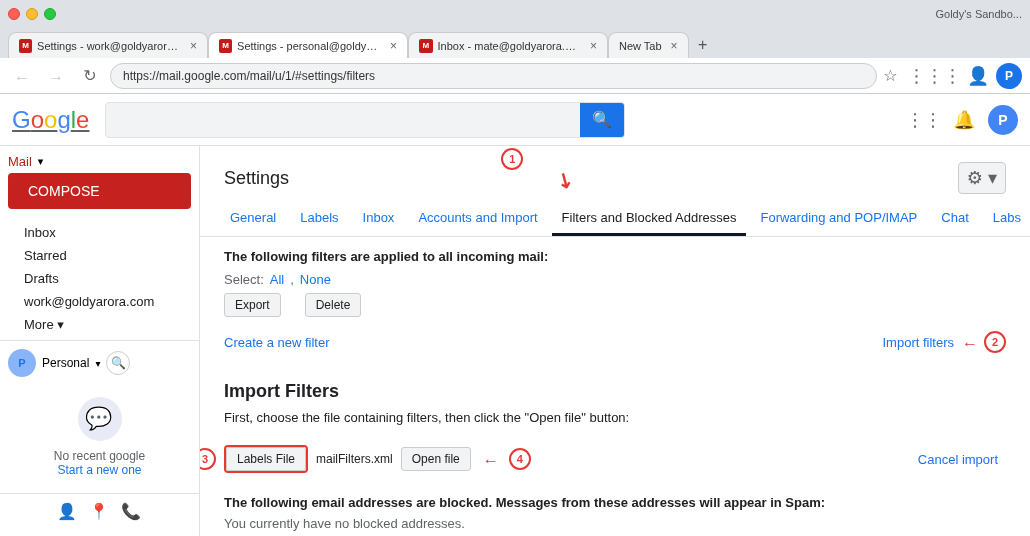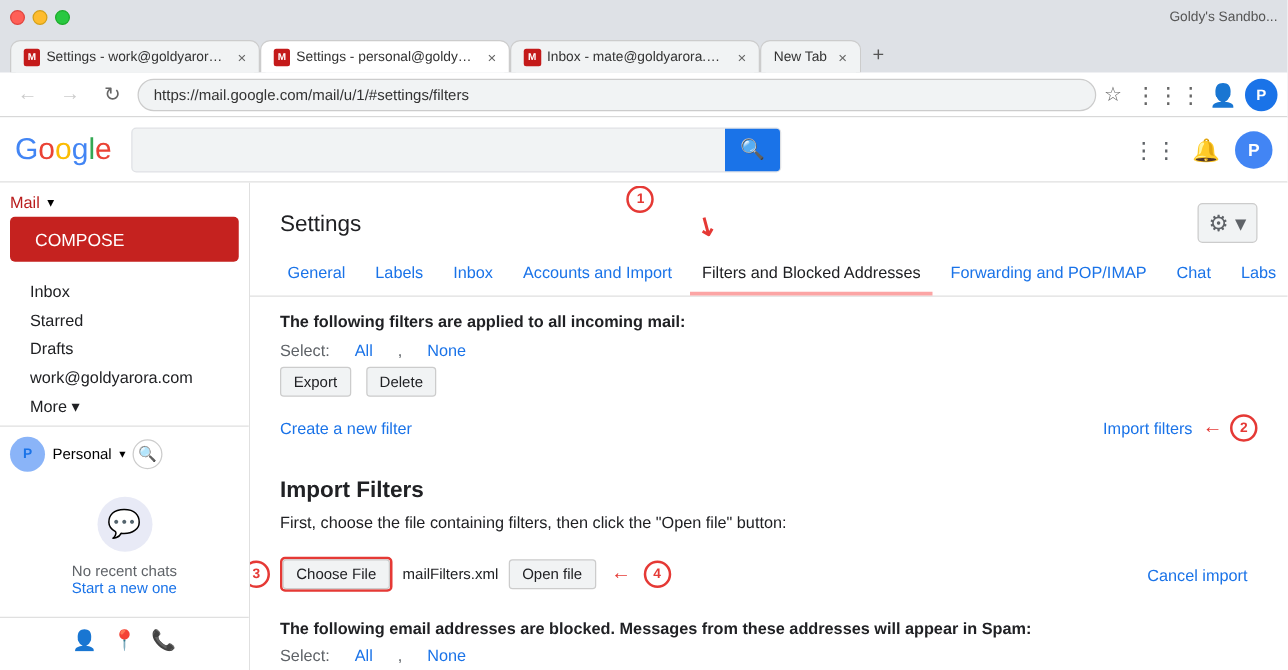--- a/index.html
+++ b/index.html
@@ -24,21 +24,21 @@
     .nav-btn { background: none; border: none; cursor: pointer; color: #666; font-size: 16px; width: 28px; height: 28px; display: flex; align-items: center; justify-content: center; border-radius: 50%; }
     .nav-btn.disabled { color: #ccc; cursor: default; }
     .address-input { flex: 1; height: 26px; border: 1px solid #ccc; border-radius: 13px; padding: 0 12px; font-size: 12px; color: #333; background: #f1f3f4; }
     .bookmark-star { color: #666; font-size: 16px; }
     .profile-icon { width: 26px; height: 26px; border-radius: 50%; background: #1a73e8; color: white; display: flex; align-items: center; justify-content: center; font-size: 12px; font-weight: bold; }
     .toolbar-right { display: flex; align-items: center; gap: 6px; margin-left: 4px; }
 
     
     .gmail-wrapper { display: flex; flex-direction: column; height: calc(536px - 94px); background: #fff; }
     .gmail-header { display: flex; align-items: center; background: #fff; padding: 6px 12px; height: 52px; border-bottom: 1px solid #e0e0e0; }
-    .gmail-logo { font-family: 'Product Sans', Arial, sans-serif; font-size: 24px; font-weight: 300; color: #5f6368; margin-right: 16px; }
+    .gmail-logo { font-family: 'Product Sans', Arial, sans-serif; font-size: 24px; font-weight: 300; color: #5f6368; margin-right: 16px; text-decoration: underline; }
     .gmail-logo span.g { color: #4285f4; }
     .gmail-logo span.o1 { color: #ea4335; }
     .gmail-logo span.o2 { color: #fbbc04; }
     .gmail-logo span.g2 { color: #4285f4; }
     .gmail-logo span.l { color: #34a853; }
     .gmail-logo span.e { color: #ea4335; }
     .search-box { flex: 1; max-width: 520px; display: flex; align-items: center; border: 1px solid #dfe1e5; border-radius: 4px; background: #f1f3f4; overflow: hidden; height: 36px; }
     .search-input { flex: 1; border: none; background: transparent; padding: 0 12px; font-size: 14px; outline: none; }
     .search-btn { background: #1a73e8; border: none; width: 44px; height: 36px; cursor: pointer; display: flex; align-items: center; justify-content: center; color: white; font-size: 16px; }
     .header-right { margin-left: auto; display: flex; align-items: center; gap: 8px; }
@@ -60,26 +60,26 @@
     .start-chat { font-size: 12px; color: #1a73e8; text-align: center; cursor: pointer; }
     .sidebar-bottom { padding: 8px; display: flex; gap: 12px; justify-content: center; border-top: 1px solid #e0e0e0; margin-top: 8px; }
 
     
     .content-area { flex: 1; padding: 0; overflow-y: auto; background: #fff; }
     .settings-header { padding: 16px 24px 8px; display: flex; align-items: center; justify-content: space-between; }
     .settings-title { font-size: 18px; color: #202124; font-weight: normal; }
     .settings-gear { color: #5f6368; font-size: 18px; cursor: pointer; background: #f1f3f4; border: 1px solid #ccc; border-radius: 4px; padding: 4px 8px; }
     .settings-tabs { display: flex; gap: 4px; padding: 0 20px; border-bottom: 1px solid #e0e0e0; flex-wrap: nowrap; overflow-x: auto; }
     .settings-tab { padding: 8px 10px; font-size: 13px; color: #1a73e8; cursor: pointer; white-space: nowrap; text-decoration: none; }
-    .settings-tab.active { color: #202124; border-bottom: 3px solid #fca5a5; font-weight: 500; }
+    .settings-tab.active { color: #202124; border-bottom: 3px solid #0f172a; font-weight: 500; }
     .content-section { padding: 12px 24px; }
     .section-desc { font-size: 13px; color: #202124; font-weight: bold; margin-bottom: 8px; }
-    .select-row { display: flex; align-items: flex-end; gap: 20px; font-size: 13px; color: #5f6368; margin-bottom: 6px; }
+    .select-row { display: flex; align-items: flex-end; gap: 6px; font-size: 13px; color: #5f6368; margin-bottom: 6px; }
     .select-link { color: #1a73e8; cursor: pointer; text-decoration: none; }
-    .filter-actions { display: flex; gap: 12px; margin-bottom: 10px; }
+    .filter-actions { display: flex; gap: 24px; margin-bottom: 10px; }
     .filter-btn { background: #f1f3f4; border: 1px solid #ccc; border-radius: 3px; padding: 4px 10px; font-size: 12px; cursor: pointer; color: #202124; }
     .create-import-row { display: flex; justify-content: space-between; gap: 16px; font-size: 13px; color: #1a73e8; padding: 4px 0 8px 0; align-items: center; }
     .create-import-link { cursor: pointer; text-decoration: none; color: #1a73e8; }
     .import-section-title { font-size: 18px; font-weight: bold; color: #202124; margin: 8px 0; }
     .import-desc { font-size: 13px; color: #202124; margin-bottom: 20px; }
     .import-row { display: flex; align-items: center; gap: 8px; margin-bottom: 10px; }
     .choose-file-btn { background: #f1f3f4; border: 1px solid #ccc; border-radius: 3px; padding: 4px 10px; font-size: 12px; cursor: pointer; color: #202124; }
     .file-name { font-size: 12px; color: #202124; }
     .open-file-btn { background: #f1f3f4; border: 1px solid #ccc; border-radius: 3px; padding: 4px 10px; font-size: 12px; cursor: pointer; color: #202124; }
     .cancel-import { color: #1a73e8; font-size: 13px; cursor: pointer; margin-left: auto; margin-right: 8px; }
@@ -201,21 +201,21 @@
           <span style="font-size:12px;text-align:right;">Personal</span>
           <span style="font-size:10px;">▾</span>
           <div class="search-mini">🔍</div>
         </div>
 
         
         <div class="chat-section">
           <div class="chat-avatar">
             <span style="font-size:22px;">💬</span>
           </div>
-          <div class="no-recent">No recent chats</div>
+          <div class="no-recent">No recent google</div>
           <div class="start-chat">Start a new one</div>
         </div>
 
         
         <div class="sidebar-bottom">
           <span style="cursor:pointer; font-size:16px;">👤</span>
           <span style="cursor:pointer; font-size:16px;">📍</span>
           <span style="cursor:pointer; font-size:16px;">📞</span>
         </div>
       </div>
@@ -270,33 +270,34 @@
           </div>
         </div>
 
         <div class="content-section" style="padding-top:0;">
           <div class="import-section-title">Import Filters</div>
           <div class="import-desc">First, choose the file containing filters, then click the "Open file" button:</div>
           <div class="import-row" style="position:relative; align-items:center;">
 
             <span class="red-circle-num" style="position:absolute; left:-30px;">3</span>
             <span style="border: 2px solid #e53935; border-radius: 4px; display:inline-block;">
-              <button class="choose-file-btn">Choose File</button>
+              <button class="choose-file-btn">Labels File</button>
             </span>
             <span class="file-name">mailFilters.xml</span>
             <button class="open-file-btn">Open file</button>
 
             <span style="color:#e53935; font-size:16px; margin-left:4px;">←</span>
             <span class="red-circle-num" style="margin-left:2px;">4</span>
             <span class="cancel-import">Cancel import</span>
           </div>
         </div>
 
         <div class="content-section" style="padding-top:0;">
           <div class="blocked-title">The following email addresses are blocked. Messages from these addresses will appear in Spam:</div>
+          <div class="no-blocked">You currently have no blocked addresses.</div>
           <div class="select-row">
             <span>Select:</span>
             <a class="select-link">All</a>
             <span>,</span>
             <a class="select-link">None</a>
           </div>
 
         </div>
 
       </div>

